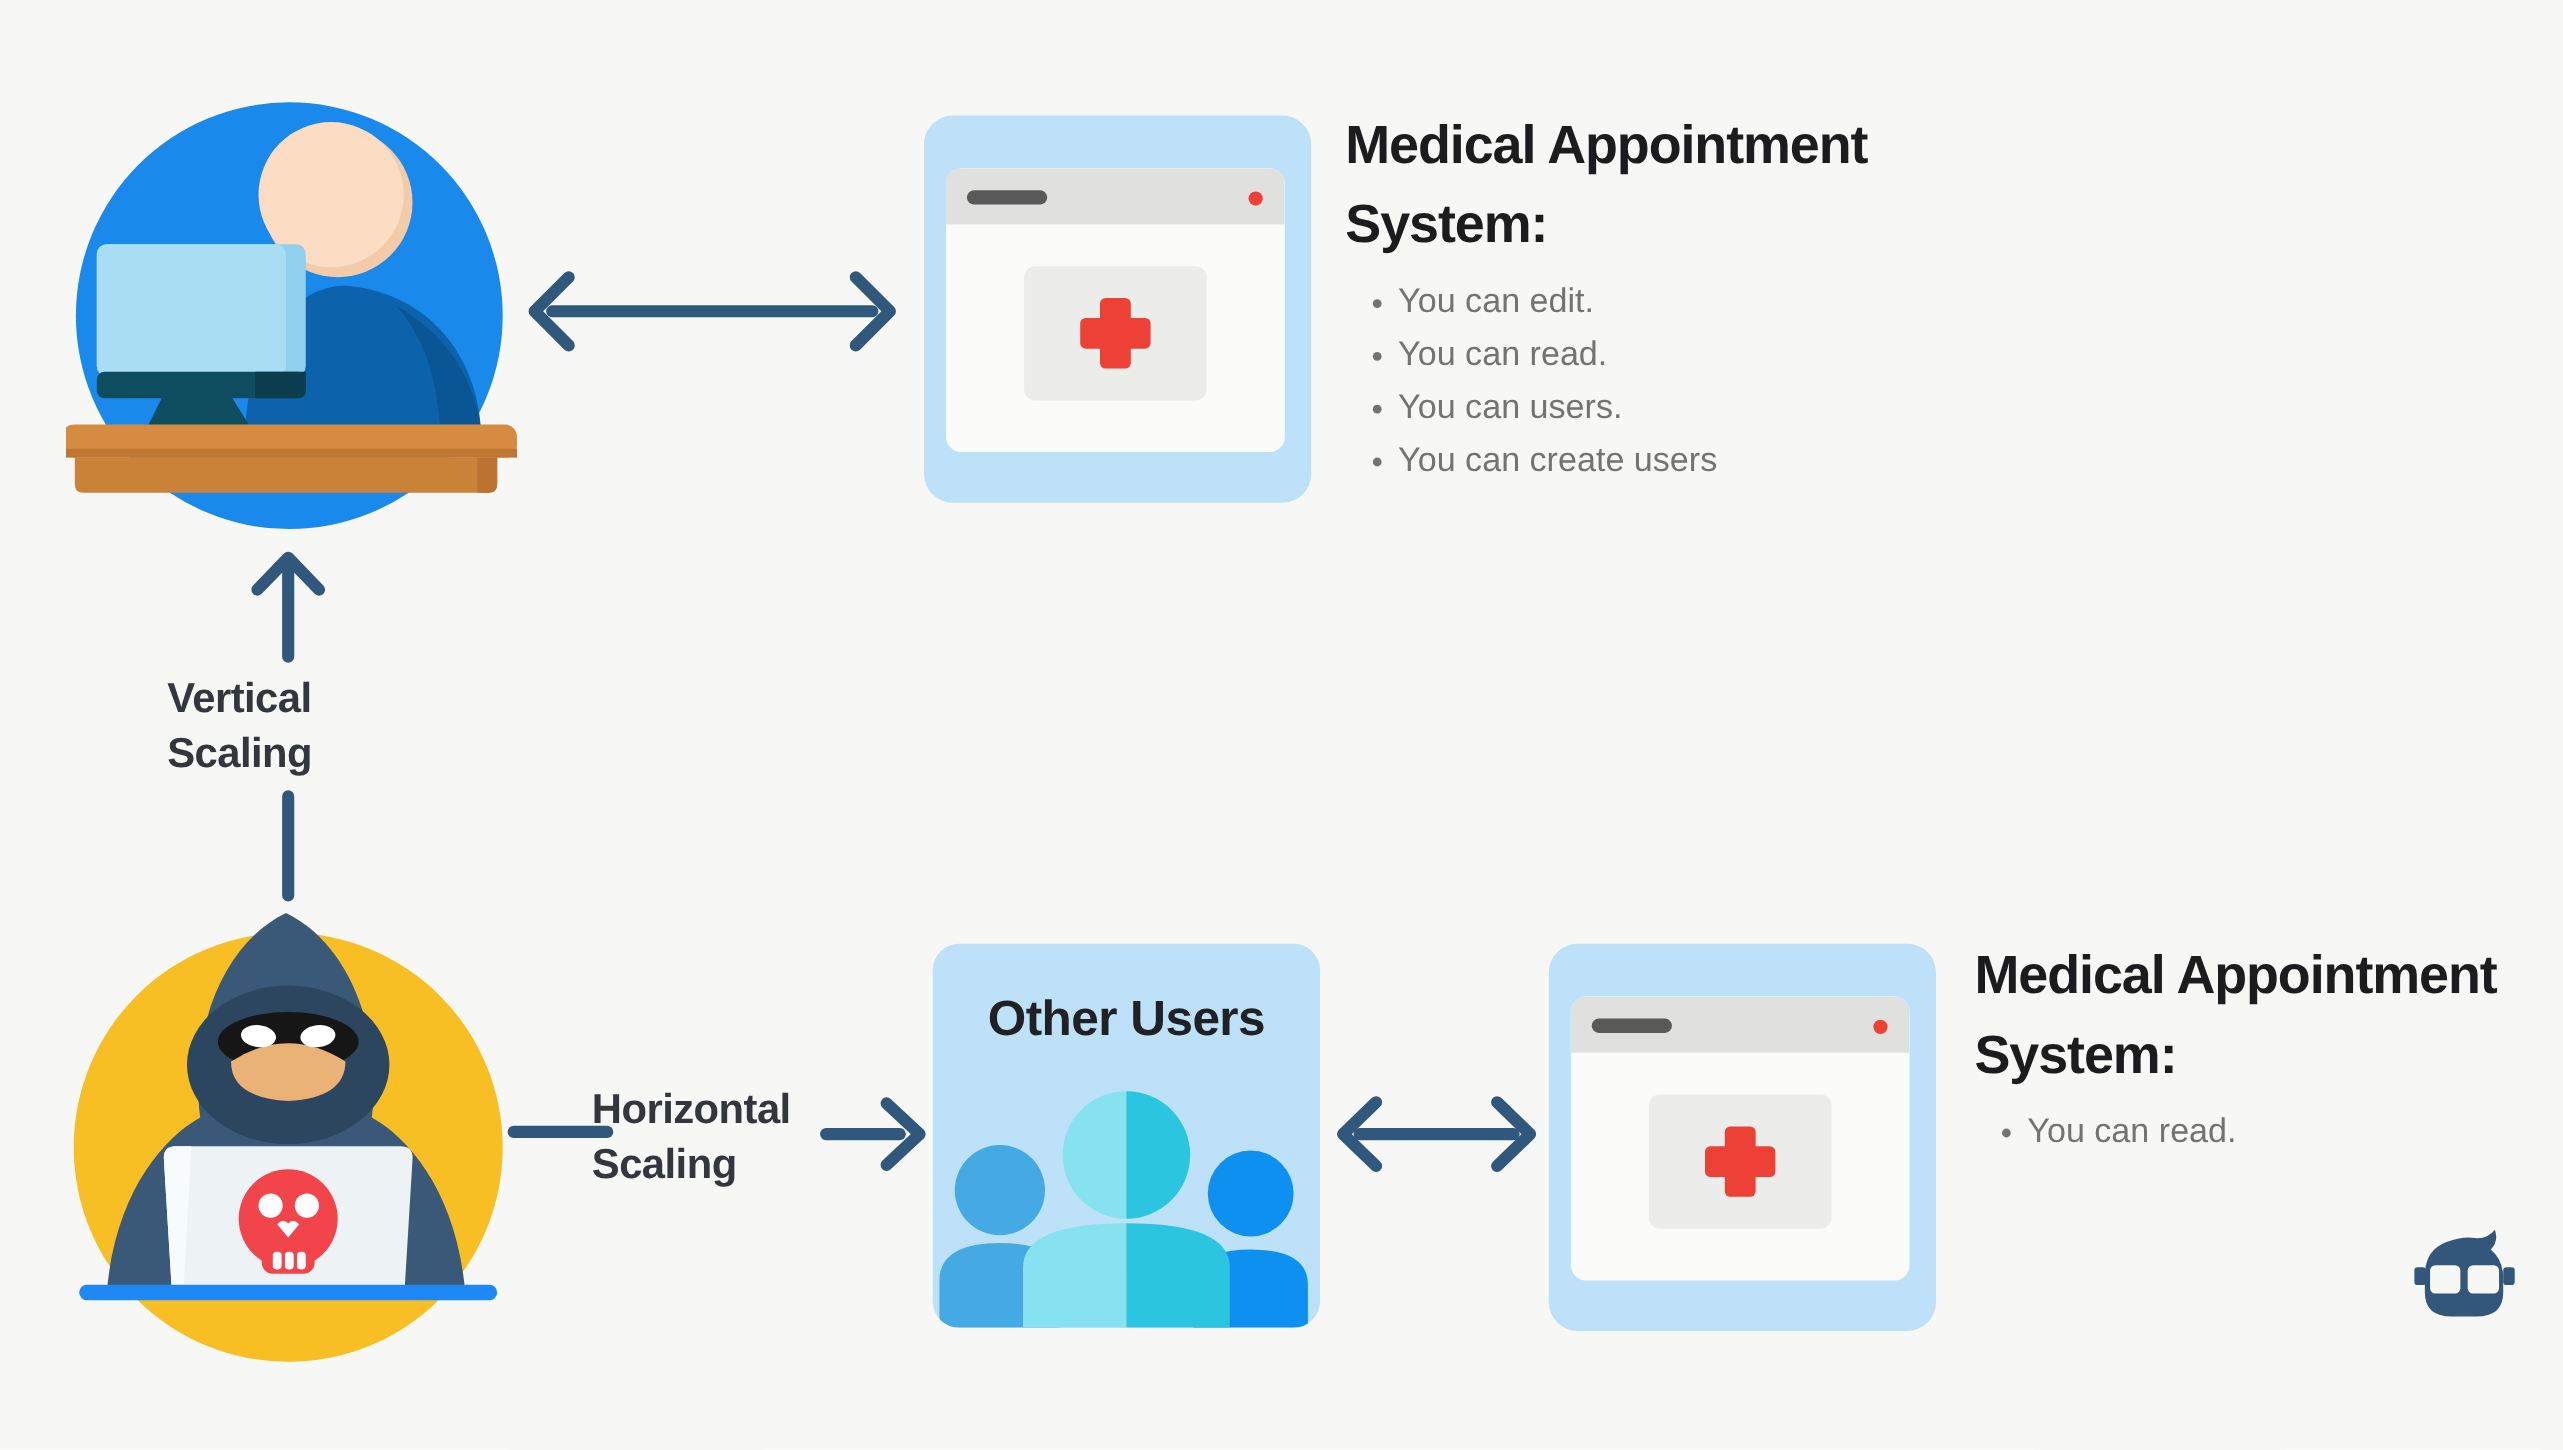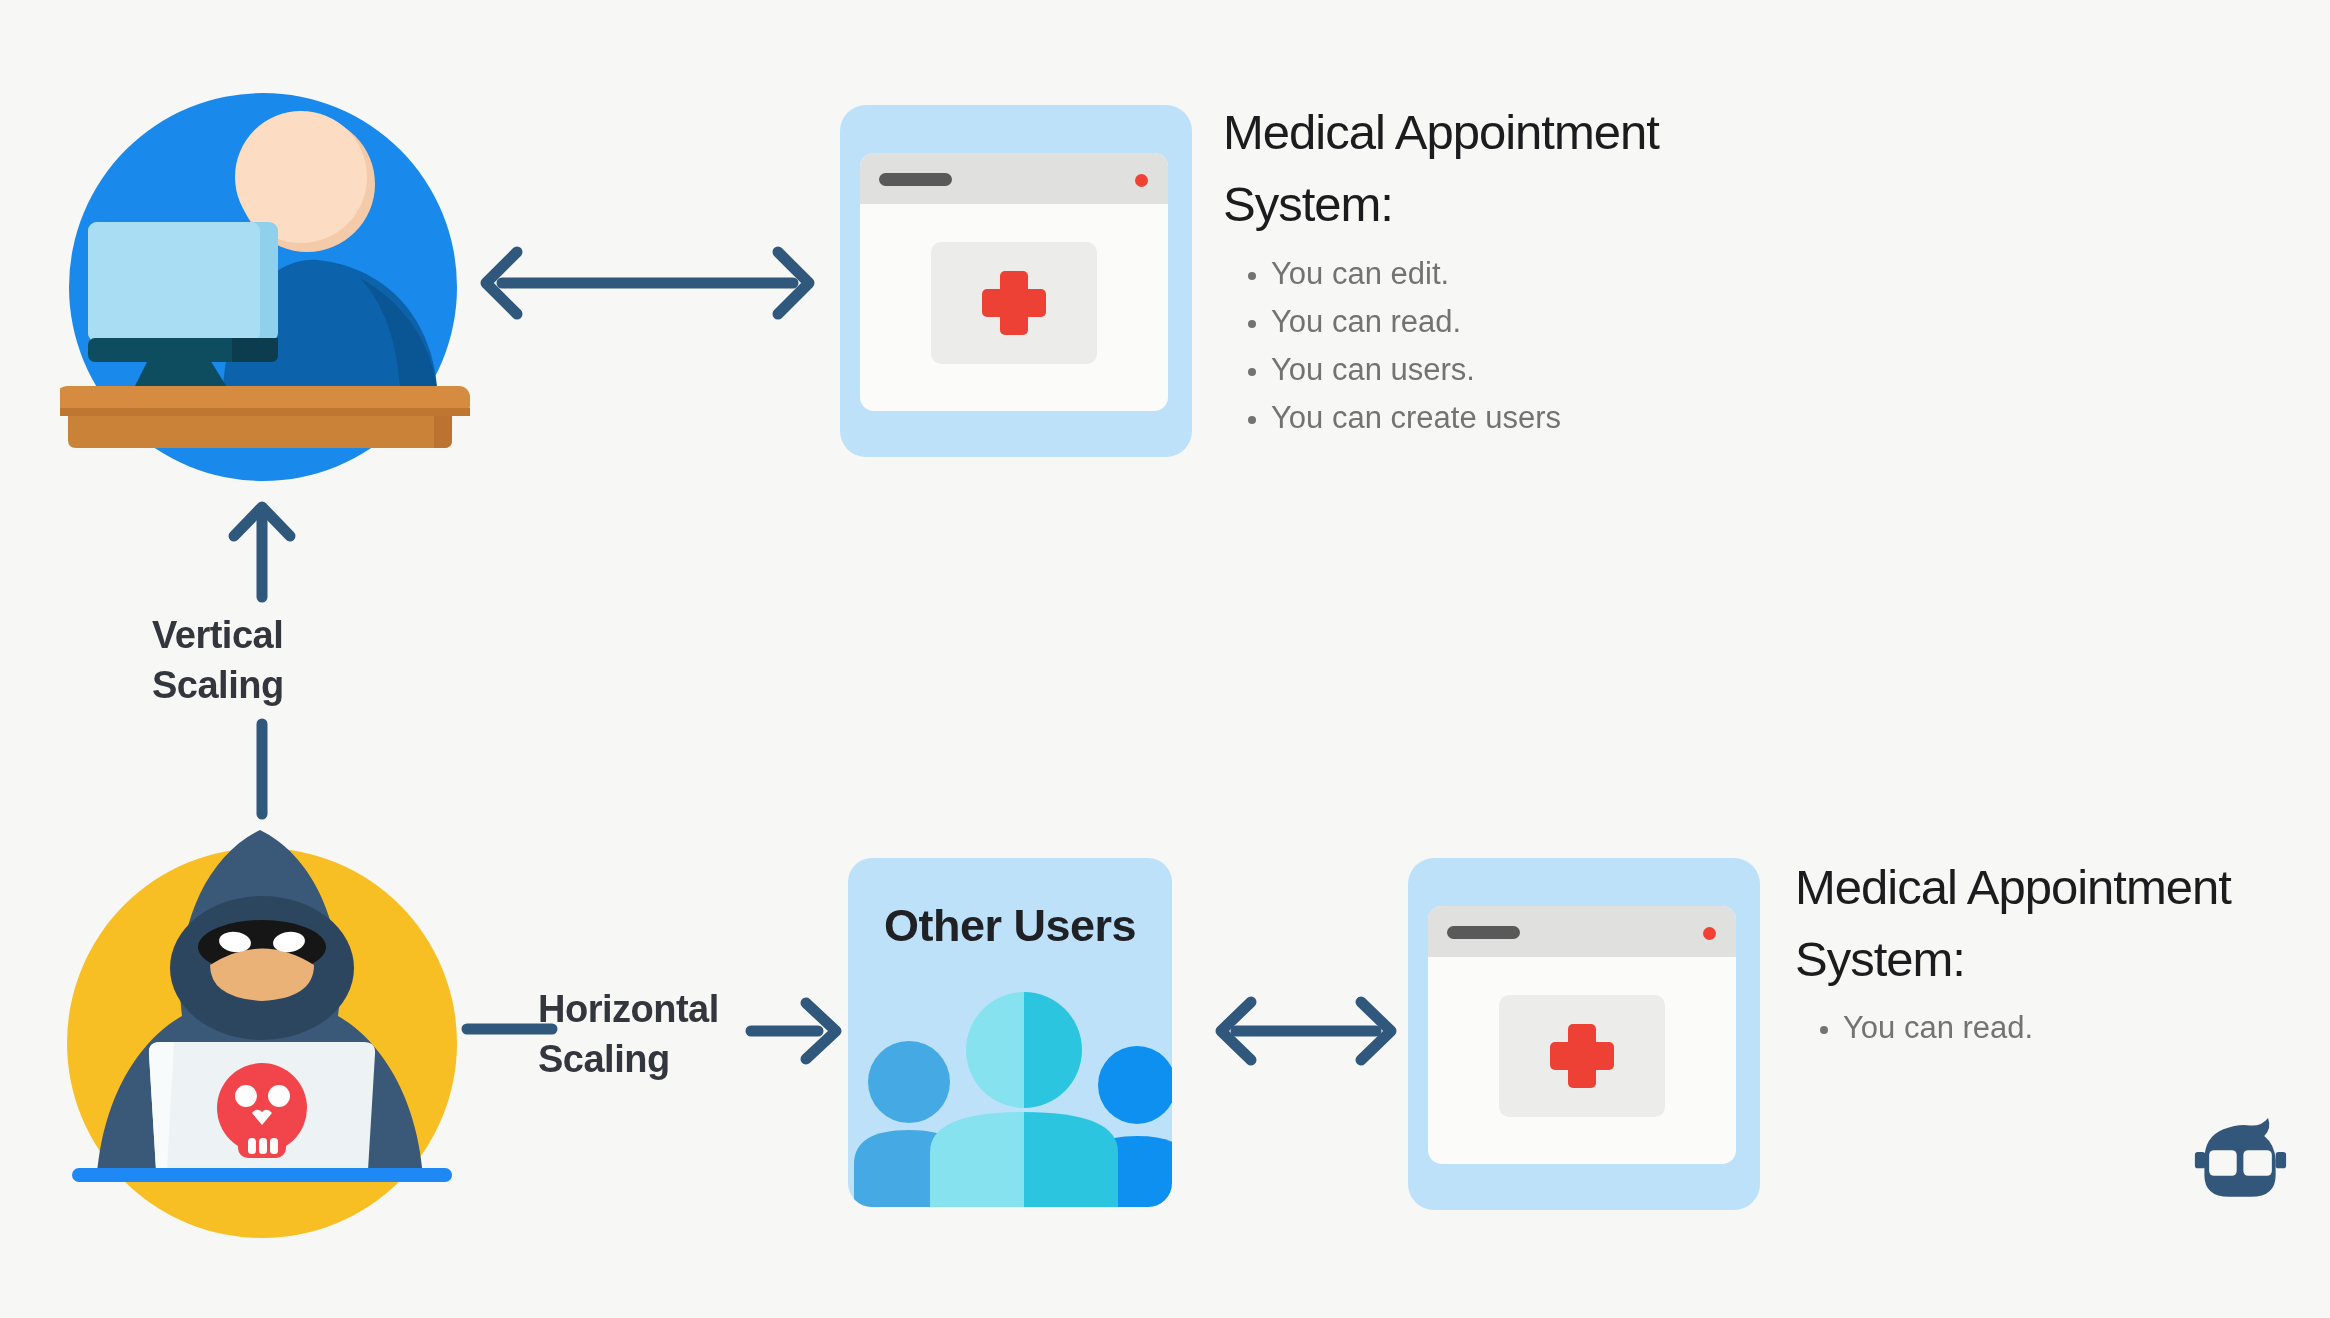--- a/index.html
+++ b/index.html
@@ -30,21 +30,21 @@
   }
   .btopbar{position:absolute;left:0;top:0;right:0;height:51px;background:#E0E0DE;}
   .bpill{position:absolute;left:19px;top:20px;width:73px;height:13px;border-radius:7px;background:#595959;}
   .bdot{position:absolute;right:20px;top:21px;width:13px;height:13px;border-radius:50%;background:#EF4235;}
   .bpanel{position:absolute;left:71px;top:89px;width:166px;height:122px;border-radius:10px;background:#ECECEA;}
   .cross-h{position:absolute;left:50%;top:50%;width:64px;height:28px;margin:-14px 0 0 -32px;background:#EE4136;border-radius:5px;}
   .cross-v{position:absolute;left:50%;top:50%;width:28px;height:64px;margin:-32px 0 0 -14px;background:#EE4136;border-radius:5px;}
 
   
   .sys-title{
-    font-size:49px;font-weight:400;line-height:72px;
+    font-size:49px;font-weight:700;line-height:72px;
     color:#1C1C1E;letter-spacing:-1px;white-space:nowrap;
   }
   #sys-title-admin{left:1223px;top:96px;}
   #sys-title-victim{left:1795px;top:851px;}
   .perm-list{
     margin:0;padding:0 0 0 48px;list-style:disc;
     font-size:31px;line-height:48px;color:#737373;white-space:nowrap;
   }
   .perm-list li::marker{font-size:26px;}
   #perm-list-admin{left:1223px;top:250px;}
@@ -53,21 +53,21 @@
   .scale-label{
     width:220px;
     font-size:38px;font-weight:700;line-height:50px;
     color:#33363C;letter-spacing:-0.5px;
   }
   #label-vertical{left:152px;top:610px;}
   #label-horizontal{left:538px;top:984px;}
 
   
   #users-box{
-    left:848px;top:858px;width:324px;height:349px;
+    left:848px;top:858px;width:352px;height:349px;
     background:#BEE1FA;border-radius:24px;overflow:hidden;
   }
   #users-title{
     position:absolute;left:0;top:42px;width:100%;text-align:center;
     font-size:45px;font-weight:700;color:#1F2125;letter-spacing:-0.5px;
   }
   #users-people{position:absolute;left:0;top:0;}
 </style>
 </head>
 <body>

